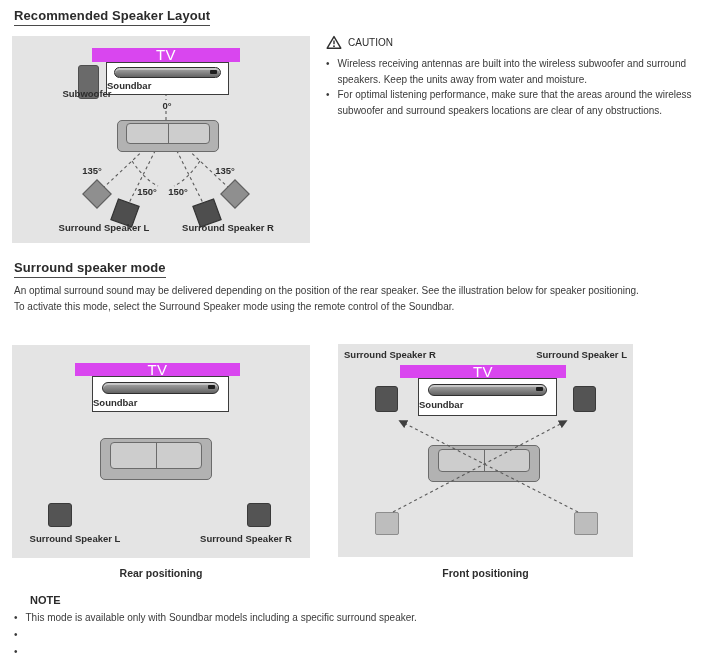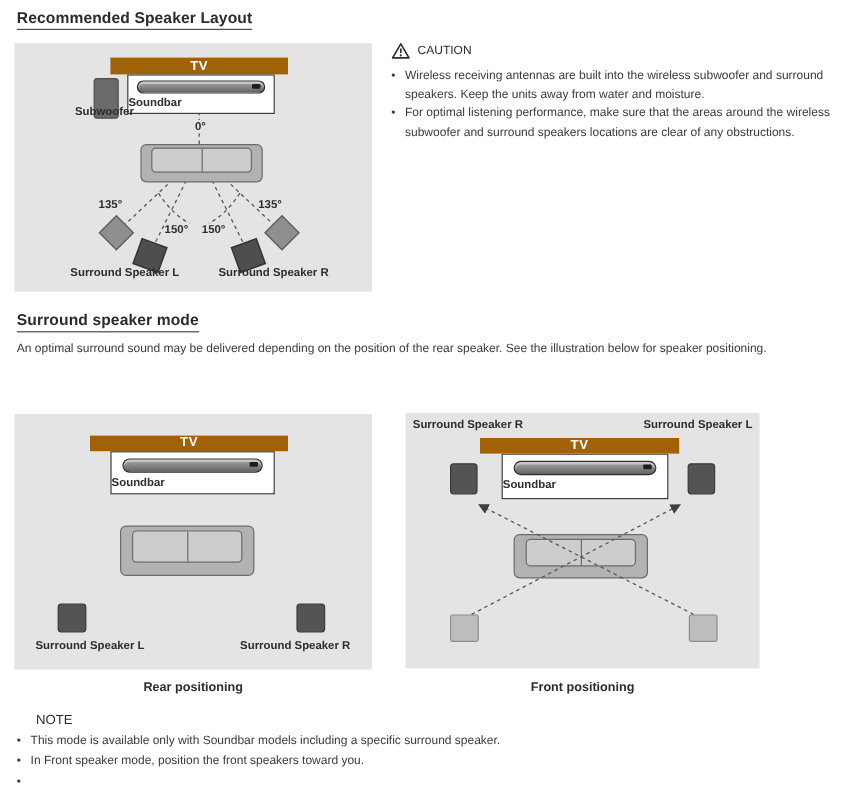--- a/index.html
+++ b/index.html
@@ -10,22 +10,22 @@
   .abs{position:absolute;}
   .h-underline{
     font-size:13px;font-weight:bold;color:#2b2b2b;
     display:inline-block;border-bottom:1.6px solid #4a4a4a;padding-bottom:2px;letter-spacing:.1px;
   }
   .txt{font-size:10px;line-height:15.5px;color:#3a3a3a;}
   .bullet-row{display:flex;gap:8px;align-items:flex-start;}
   .bullet{font-size:10px;line-height:15.5px;color:#3a3a3a;flex:0 0 auto;}
   .diagram-box{position:absolute;background:#e4e4e4;}
   .tv-bar{
-    position:absolute;background:#a16207;color:#ffffff;text-align:center;
-    font-size:11px;font-weight:bold;letter-spacing:.5px;
+    position:absolute;background:#d946ef;color:#ffffff;text-align:center;
+    font-size:15px;font-weight:normal;letter-spacing:.5px;
   }
   .sb-box{position:absolute;background:#ffffff;border:1.2px solid #3c3c3c;}
   .sb-pill{
     position:relative;height:9px;margin:4px 7px 0;border:1.4px solid #2e2e2e;border-radius:6px;
     background:linear-gradient(#a9a9a9,#636363);
     box-shadow:inset 0 2px 0 rgba(255,255,255,.4);
   }
   .sb-pill::after{
     content:"";position:absolute;right:3px;top:2px;width:7px;height:4px;background:#1d1d1d;border-radius:1px;
   }
@@ -38,21 +38,21 @@
   }
   .sofa-seat .cushion{flex:1;}
   .sofa-seat .cushion:first-child{border-right:1.5px solid #6b6b6b;}
   .spk-dark{position:absolute;background:#545454;border:1.5px solid #3a3a3a;border-radius:3px;}
   .spk-light{position:absolute;background:#bdbdbd;border:1.5px solid #8d8d8d;border-radius:2px;}
   .dlabel{position:absolute;font-size:9.5px;font-weight:bold;color:#2d2d2d;text-align:center;white-space:nowrap;}
   .angle{position:absolute;font-size:9.5px;font-weight:bold;color:#2d2d2d;text-align:center;width:30px;}
   .zero{background:#e4e4e4;}
   .caption{position:absolute;font-size:10.5px;font-weight:bold;color:#2d2d2d;text-align:center;}
   .caution-head{display:flex;align-items:center;gap:6px;font-size:10px;font-weight:normal;color:#2b2b2b;}
-  .note-title{font-size:11px;font-weight:normal;color:#2b2b2b;padding-left:16px;}
+  .note-title{font-size:11px;font-weight:bold;color:#2b2b2b;padding-left:16px;}
   svg.overlay{position:absolute;left:0;top:0;pointer-events:none;}
 </style>
 </head>
 <body>
 
 <div id="page">
 
   <div class="abs" style="left:14px;top:6px;">
     <span class="h-underline">Recommended Speaker Layout</span>
   </div>
@@ -122,20 +122,21 @@
         <span class="bullet">•</span>
         <span class="txt">For optimal listening performance, make sure that the areas around the wireless subwoofer and surround speakers locations are clear of any obstructions.</span>
       </div>
     </div>
   </div>
 
   <div class="abs" style="left:14px;top:258px;">
     <span class="h-underline">Surround speaker mode</span>
   </div>
   <div class="abs txt" style="left:14px;top:283px;width:702px;">An optimal surround sound may be delivered depending on the position of the rear speaker. See the illustration below for speaker positioning.</div>
+  <div class="abs txt" style="left:14px;top:299px;width:702px;">To activate this mode, select the Surround Speaker mode using the remote control of the Soundbar.</div>
 
   <div class="diagram-box" style="left:12px;top:345px;width:298px;height:213px;">
     <div class="tv-bar" style="left:63px;top:18px;width:165px;height:13px;line-height:13px;">
       <span>TV</span>
     </div>
     <div class="sb-box" style="left:80px;top:31px;width:135px;height:34px;">
       <div class="sb-pill" style="margin:5px 9px 0;height:10px;"></div>
       <div class="sb-label" style="margin-top:3px;">Soundbar</div>
     </div>
     <div class="sofa" style="left:88px;top:93px;width:110px;height:40px;">
@@ -191,20 +192,19 @@
   <div class="caption" style="left:338px;top:567px;width:295px;">Front positioning</div>
 
   <div class="abs note-title" style="left:14px;top:594px;">NOTE</div>
   <div class="abs" style="left:14px;top:610px;width:690px;">
     <div class="bullet-row">
       <span class="bullet">•</span>
       <span class="txt">This mode is available only with Soundbar models including a specific surround speaker.</span>
     </div>
     <div class="bullet-row" style="margin-top:1.5px;">
       <span class="bullet">•</span>
-      <span class="txt">In Front speaker mode, position the front speakers toward you.</span>
     </div>
     <div class="bullet-row" style="margin-top:1.5px;">
       <span class="bullet">•</span>
     </div>
   </div>
 
 </div>
 
 </body></html>

